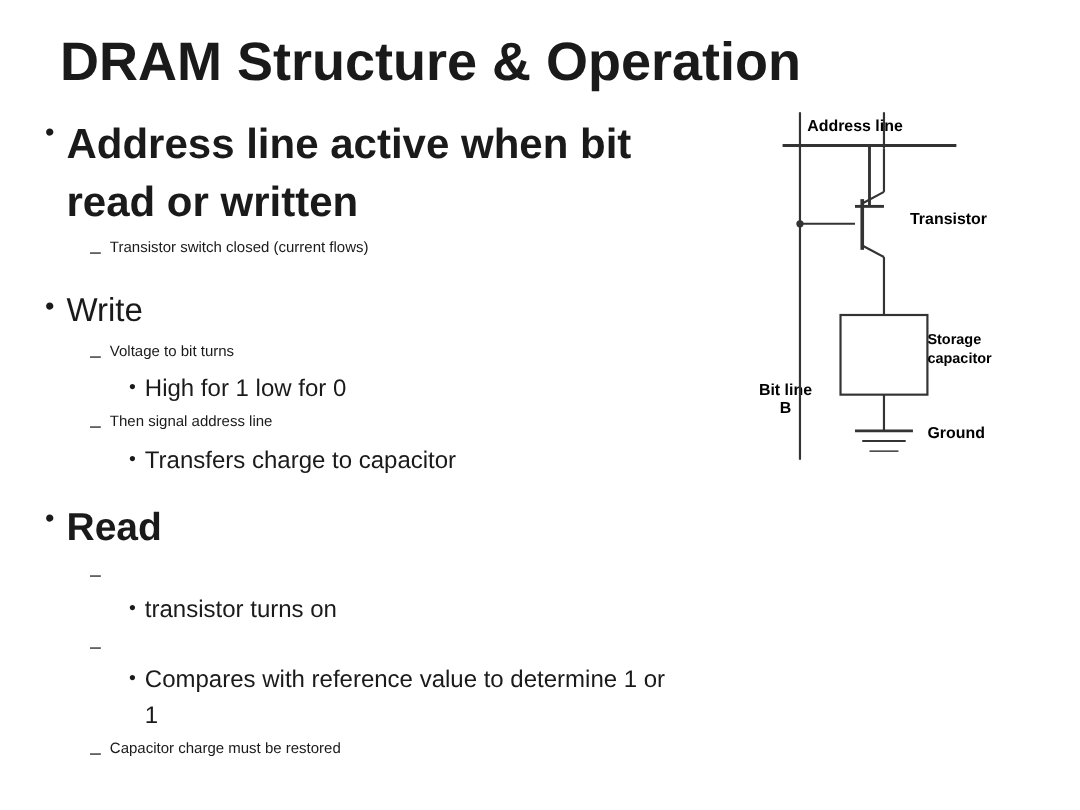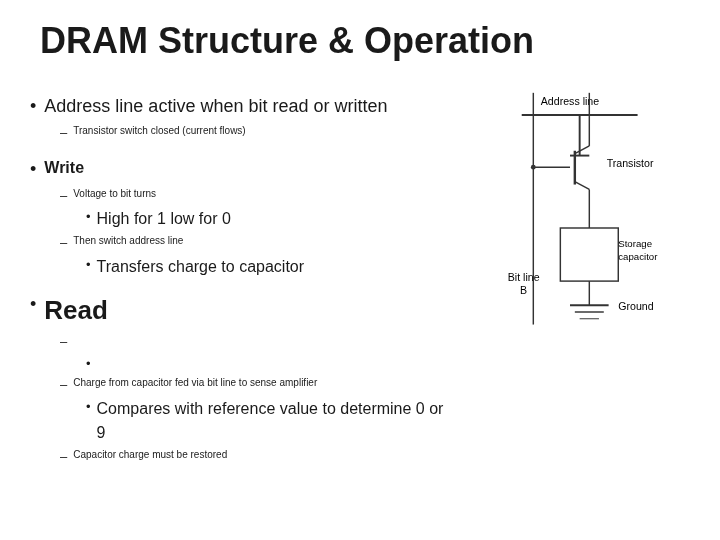--- a/index.html
+++ b/index.html
@@ -17,57 +17,58 @@
       width: 720px;
       height: 540px;
       padding: 20px 30px 20px 30px;
       position: relative;
     }
 
     .title {
       font-size: 36px;
       font-weight: bold;
       color: #1a1a1a;
-      margin-bottom: 26px;
+      margin-bottom: 8px;
       padding-left: 10px;
     }
 
     .content-area {
       display: flex;
       flex-direction: row;
       gap: 10px;
     }
 
     .text-area {
       flex: 1;
       font-size: 14px;
       color: #1a1a1a;
     }
 
     .diagram-area {
       width: 230px;
       flex-shrink: 0;
+      font-weight: bold;
     }
 
     
     .bullet-l1 {
       display: flex;
       align-items: flex-start;
       margin-bottom: 4px;
       margin-top: 6px;
     }
     .bullet-l1 .bullet-marker {
       margin-right: 8px;
       font-size: 18px;
       line-height: 1.4;
       color: #1a1a1a;
     }
     .bullet-l1 .bullet-text {
-      font-size: 18px;
-      font-weight: normal;
+      font-size: 28px;
+      font-weight: bold;
       line-height: 1.4;
     }
 
     
     .dash-l2 {
       display: flex;
       align-items: flex-start;
       margin-left: 30px;
       margin-bottom: 2px;
       margin-top: 2px;
@@ -129,58 +130,58 @@
       </div>
       <div class="dash-l2">
         <span class="dash-marker">–</span>
         <span class="dash-text">Transistor switch closed (current flows)</span>
       </div>
 
       <div class="section-gap"></div>
 
       <div class="bullet-l1">
         <span class="bullet-marker">•</span>
-        <span class="bullet-text" style="font-size:16px; font-weight:bold;">Write</span>
+        <span class="bullet-text" style="font-size:22px; font-weight:normal;">Write</span>
       </div>
       <div class="dash-l2">
         <span class="dash-marker">–</span>
         <span class="dash-text">Voltage to bit turns</span>
       </div>
       <div class="sub-bullet">
         <span class="sub-marker">•</span>
         <span class="sub-text">High for 1 low for 0</span>
       </div>
       <div class="dash-l2">
         <span class="dash-marker">–</span>
-        <span class="dash-text">Then switch address line</span>
+        <span class="dash-text">Then signal address line</span>
       </div>
       <div class="sub-bullet">
         <span class="sub-marker">•</span>
         <span class="sub-text">Transfers charge to capacitor</span>
       </div>
 
       <div class="section-gap"></div>
 
       <div class="bullet-l1">
         <span class="bullet-marker">•</span>
         <span class="bullet-text" style="font-size:26px; font-weight:bold;">Read</span>
       </div>
       <div class="dash-l2">
         <span class="dash-marker">–</span>
       </div>
       <div class="sub-bullet">
         <span class="sub-marker">•</span>
-      </div>
-      <div class="dash-l2">
-        <span class="dash-marker">–</span>
-        <span class="dash-text">Charge from capacitor fed via bit line to sense amplifier</span>
-      </div>
-      <div class="sub-bullet">
-        <span class="sub-marker">•</span>
-        <span class="sub-text">Compares with reference value to determine 0 or 9</span>
+        <span class="sub-text">transistor turns on</span>
+      </div>
+      <div class="dash-l2">
+        <span class="dash-marker">–</span>
+      </div>
+      <div class="sub-bullet">
+        <span class="sub-marker">•</span>
+        <span class="sub-text">Compares with reference value to determine 1 or 1</span>
       </div>
       <div class="dash-l2">
         <span class="dash-marker">–</span>
         <span class="dash-text">Capacitor charge must be restored</span>
       </div>
 
     </div>
 
     <div class="diagram-area">
       <svg class="diagram-svg" viewBox="0 0 220 290" xmlns="http://www.w3.org/2000/svg">

